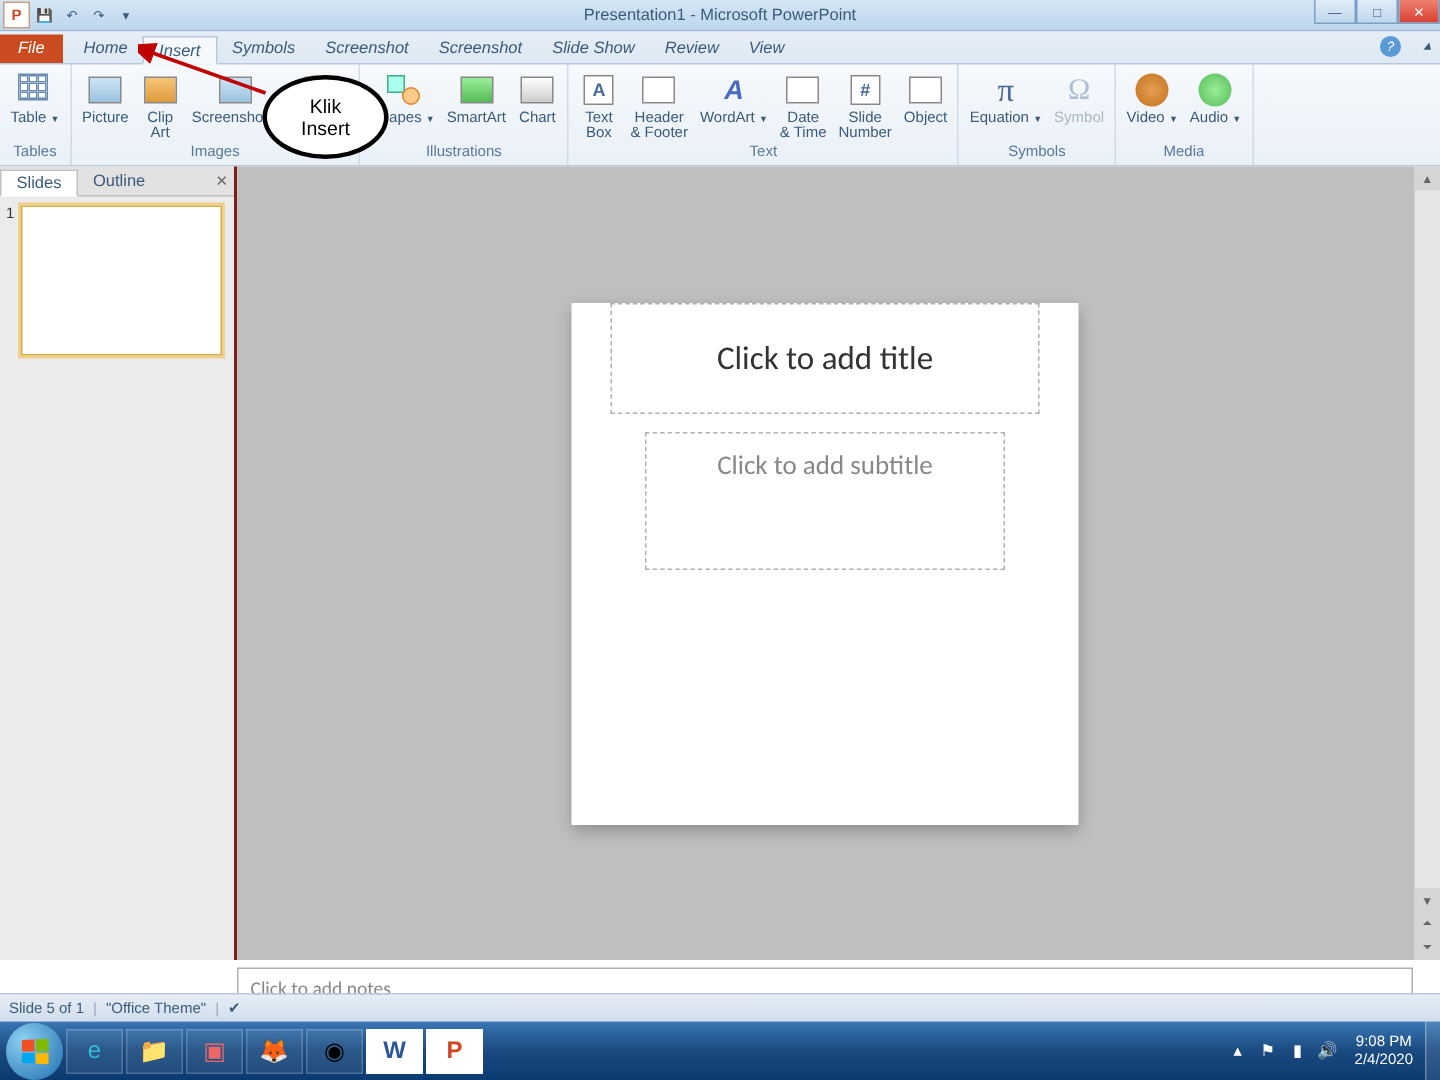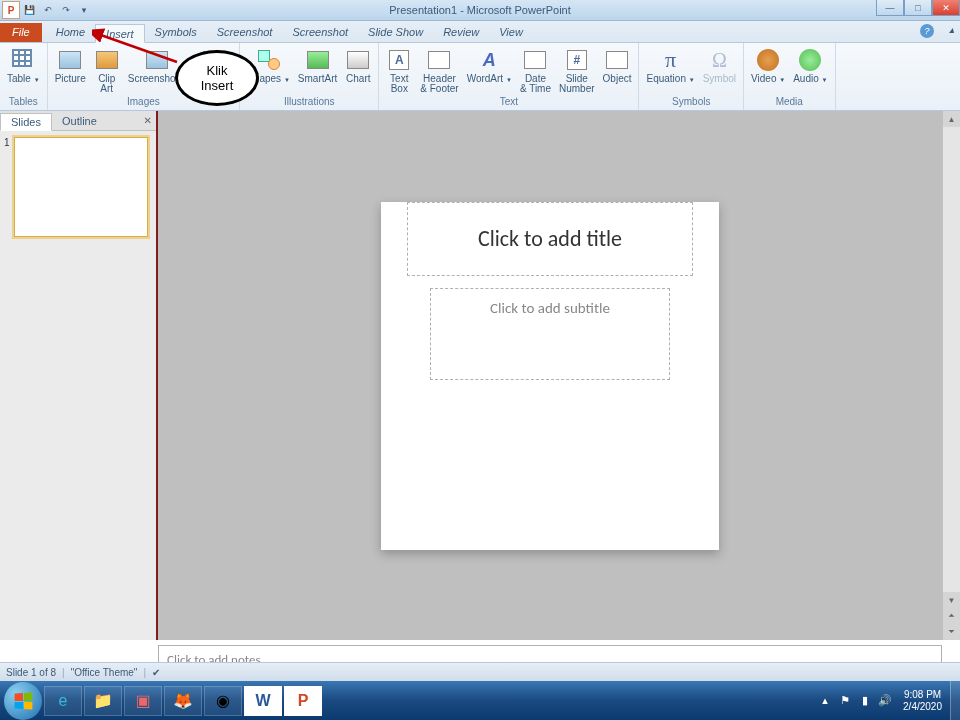--- a/index.html
+++ b/index.html
@@ -59,21 +59,21 @@
 .sp-tab.active { background:#fff; border:1px solid #c0c0c0; border-bottom:1px solid #fff; position:relative; top:1px; }
 .sp-close { position:absolute; right:4px; font-size:10px; color:#666; cursor:pointer; }
 .thumb-area { padding:6px 4px; }
 .thumb-wrap { display:flex; align-items:flex-start; gap:2px; }
 .thumb-num { font-size:10px; color:#333; width:8px; }
 .thumb { width:134px; height:100px; background:#fff; border:1px solid #d4b040; box-shadow:0 0 0 2px #f0d090; cursor:pointer; }
 
 .canvas-area { flex:1; background:#bfbfbf; display:flex; align-items:center; justify-content:center; position:relative; }
 .slide { width:338px; height:348px; background:#fff; box-shadow:0 4px 10px rgba(0,0,0,0.25); display:flex; flex-direction:column; align-items:center; }
 .ph-title { width:286px; height:74px; border:1px dashed #b0b0b0; display:flex; align-items:center; justify-content:center; font-size:22px; color:#333; font-family:Calibri,sans-serif; }
-.ph-sub { width:240px; height:92px; border:1px dashed #b0b0b0; margin-top:12px; display:flex; justify-content:center; padding-top:10px; font-size:15px; color:#888; font-family:Calibri,sans-serif; }
+.ph-sub { width:240px; height:92px; border:1px dashed #b0b0b0; margin-top:12px; display:flex; justify-content:center; padding-top:10px; font-size:18px; color:#888; font-family:Calibri,sans-serif; }
 
 .vscroll { width:18px; background:#e5e5e5; border-left:1px solid #c0c0c0; position:relative; }
 .vscroll .arr { height:16px; display:flex; align-items:center; justify-content:center; font-size:8px; background:#d5d5d5; color:#666; cursor:pointer; }
 .vscroll .bottom-arrs { position:absolute; bottom:0; width:100%; }
 
 
 .notes { position:absolute; left:158px; right:18px; bottom:41px; height:34px; background:#fff; border:1px solid #b0b0b0; padding:6px 8px; font-size:13px; color:#888; font-family:Calibri,sans-serif; }
 
 
 .statusbar { position:absolute; left:0; right:0; bottom:39px; height:19px; background:linear-gradient(#e6eef7,#d0ddea); border-top:1px solid #b6c9dc; display:flex; align-items:center; font-size:10px; color:#3a5b7a; padding:0 6px; }
@@ -313,21 +313,21 @@
       <div class="arr">▼</div>
       <div class="arr">⏶</div>
       <div class="arr">⏷</div>
     </div>
   </div>
 </div>
 
 <div class="notes">Click to add notes</div>
 
 <div class="statusbar">
-  <span>Slide 1 of 8</span>
+  <span>Slide 5 of 1</span>
   <span class="sep">|</span>
   <span>"Office Theme"</span>
   <span class="sep">|</span>
   <span>✔</span>
 </div>
 
 <div class="taskbar">
   <div class="startbtn">
       <div class="winlogo">
         <span></span>

